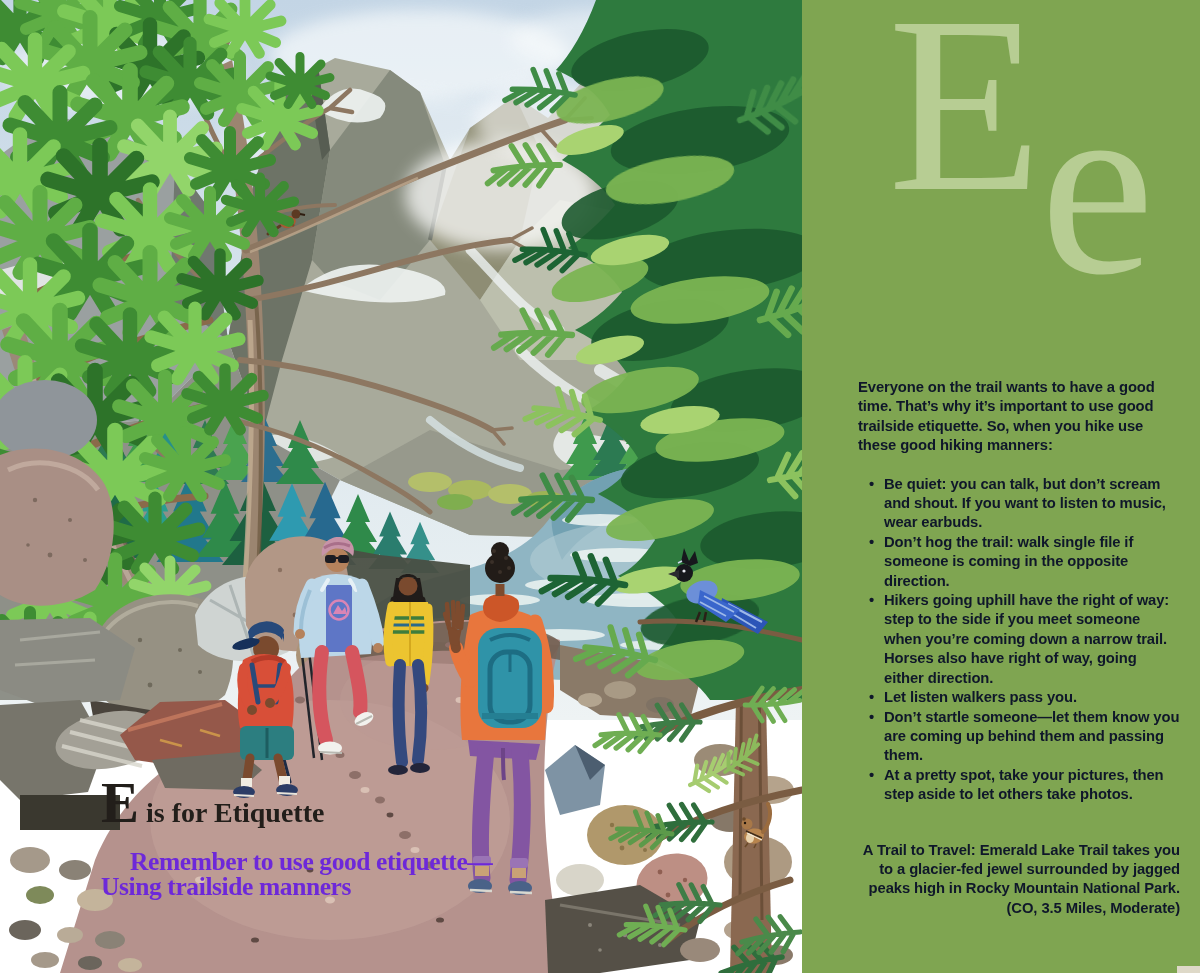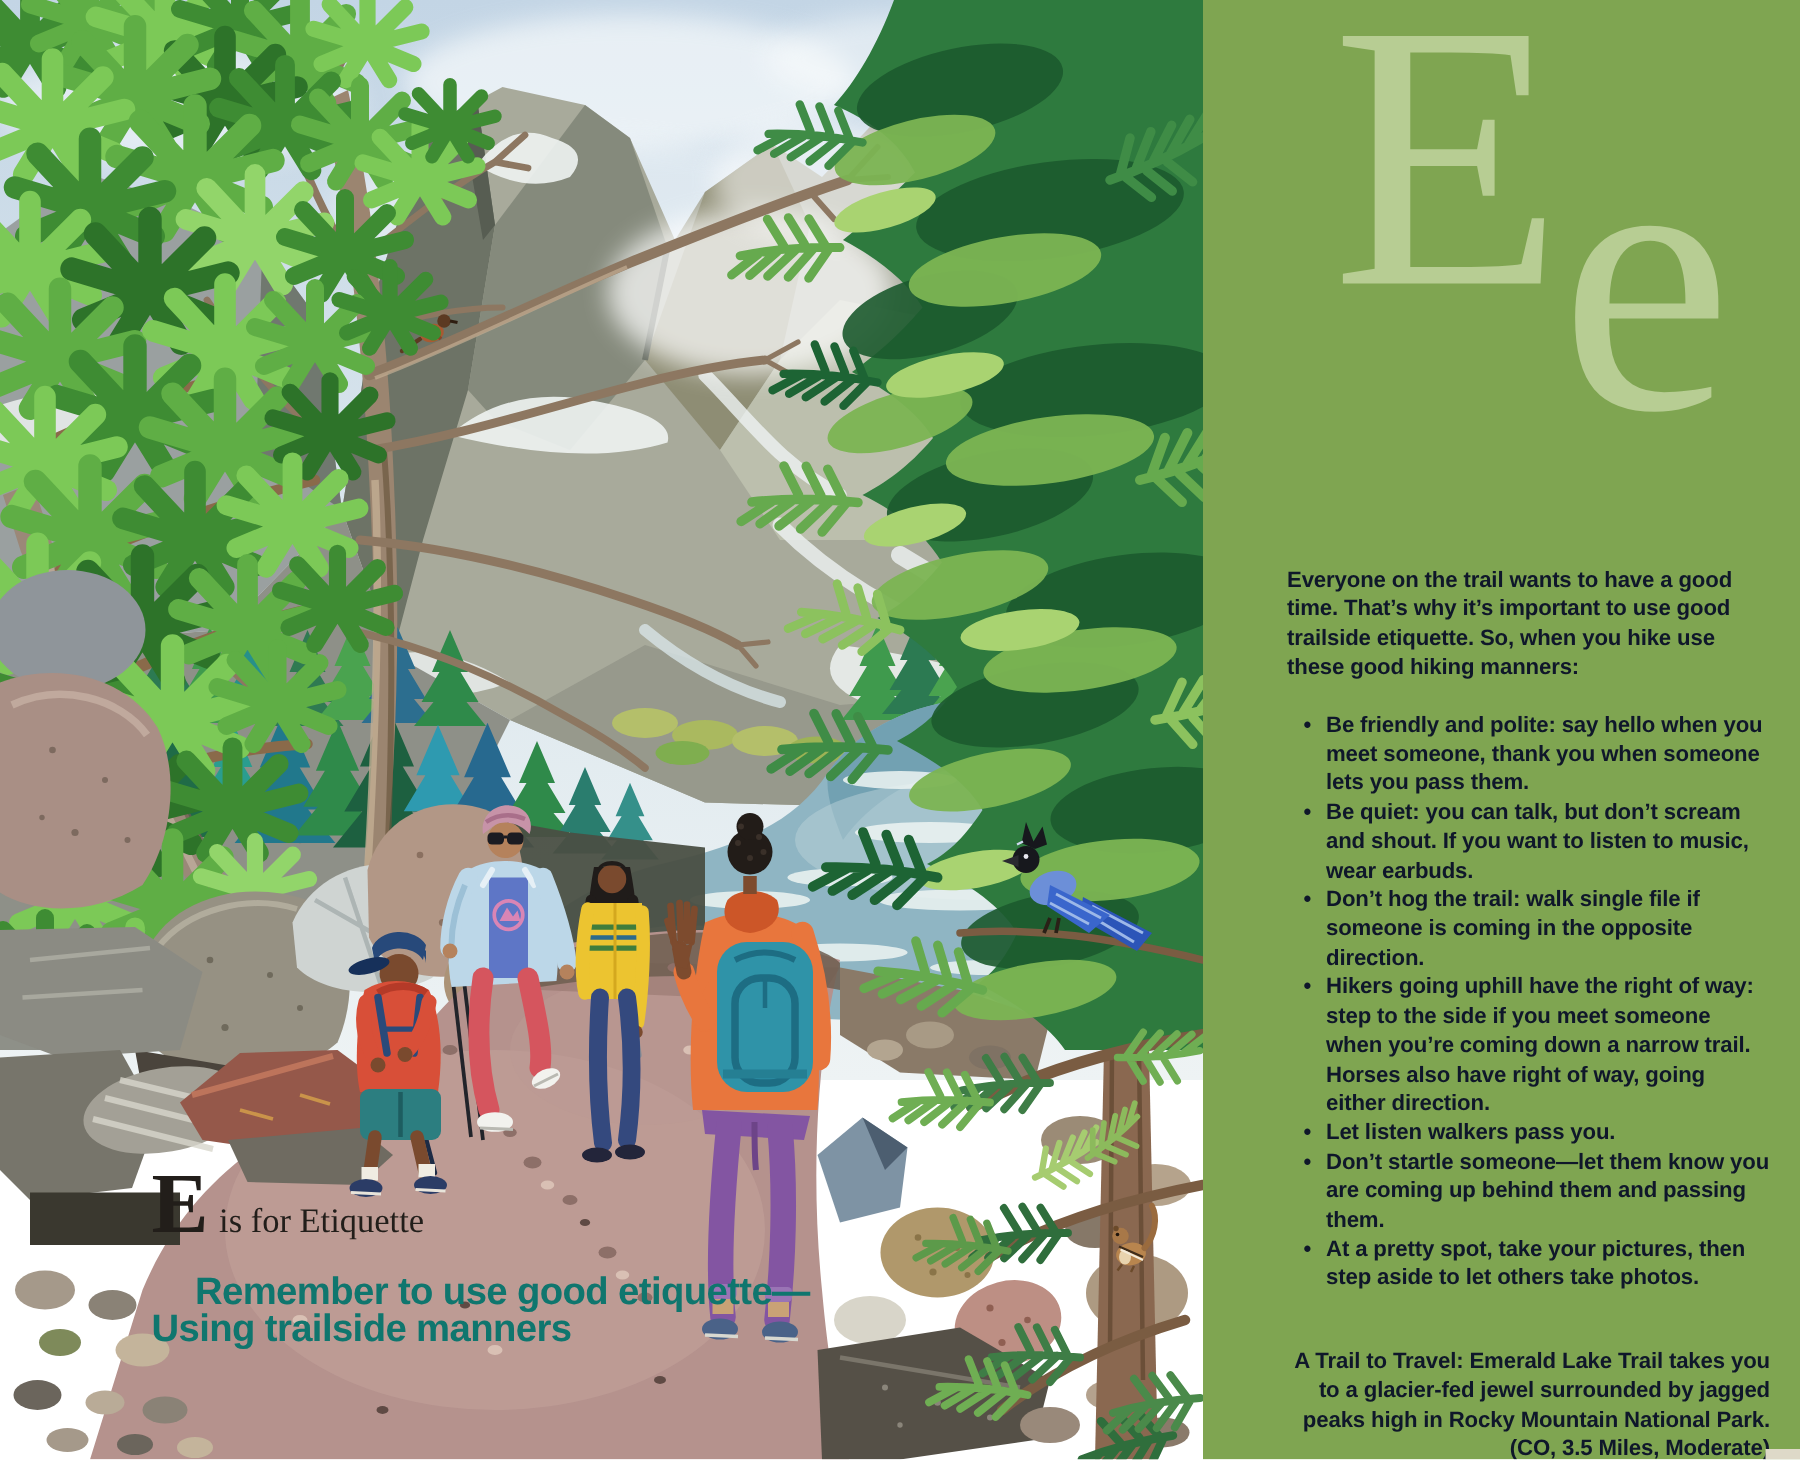--- a/index.html
+++ b/index.html
@@ -3,23 +3,23 @@
 <meta charset="utf-8">
 <style>
   html,body{margin:0;padding:0;background:#fff;}
   .page{position:relative;width:1200px;height:973px;overflow:hidden;background:#fff;
         font-family:"Liberation Sans",sans-serif;}
   .illo{position:absolute;left:0;top:0;width:802px;height:973px;}
   
   .poem-head{position:absolute;left:101px;top:774px;display:flex;align-items:baseline;
              color:#221e1a;font-family:"Liberation Serif",serif;}
   .dropcap{font-size:57px;line-height:1;font-weight:600;}
-  .head-rest{font-size:23px;margin-left:7px;font-weight:400;}
-  .poem{position:absolute;left:101px;top:849px;width:460px;color:#0f766e;
-        font-family:Liberation Sans, sans-serif;font-size:25.5px;line-height:25px;
+  .head-rest{font-size:28px;margin-left:7px;font-weight:700;}
+  .poem{position:absolute;left:101px;top:849px;width:460px;color:#6d28d9;
+        font-family:Liberation Serif, serif;font-size:25.5px;line-height:25px;
         letter-spacing:-0.4px;font-weight:600;}
   .poem div:nth-child(1){text-indent:29px;}
   .poem div:nth-child(3){text-indent:86px;}
   
   .panel{position:absolute;left:802px;top:0;width:398px;height:973px;background:#7fa551;}
   .letter-E{position:absolute;left:86px;top:-22px;font-family:"Liberation Serif",serif;
             font-size:252px;line-height:1;color:#b7cd93;}
   .letter-e{position:absolute;left:238px;top:56px;font-family:"Liberation Serif",serif;
             font-size:258px;line-height:1;color:#b7cd93;}
   .panel-content{position:absolute;left:56px;top:346px;width:322px;color:#0f172a;
@@ -637,21 +637,20 @@
       <div>Using trailside manners</div>
     </div>
   </div>
 
   <div class="panel">
     <div class="letter-E">E</div>
     <div class="letter-e">e</div>
     <div class="panel-content">
       <p>Everyone on the trail wants to have a good time. That’s why it’s important to use good trailside etiquette. So, when you hike use these good hiking manners:</p>
       <ul class="rules">
-        <li>Be friendly and polite: say hello when you meet someone, thank you when someone lets you pass them.</li>
         <li>Be quiet: you can talk, but don’t scream and shout. If you want to listen to music, wear earbuds.</li>
         <li>Don’t hog the trail: walk single file if someone is coming in the opposite direction.</li>
         <li>Hikers going uphill have the right of way: step to the side if you meet someone when you’re coming down a narrow trail. Horses also have right of way, going either direction.</li>
         <li>Let listen walkers pass you.</li>
         <li>Don’t startle someone—let them know you are coming up behind them and passing them.</li>
         <li>At a pretty spot, take your pictures, then step aside to let others take photos.</li>
       </ul>
       <p class="trail-note">
         <strong>A Trail to Travel:</strong>
         <span>Emerald Lake Trail takes you to a glacier-fed jewel surrounded by jagged peaks high in Rocky Mountain National Park. (CO, 3.5 Miles, Moderate)</span>

